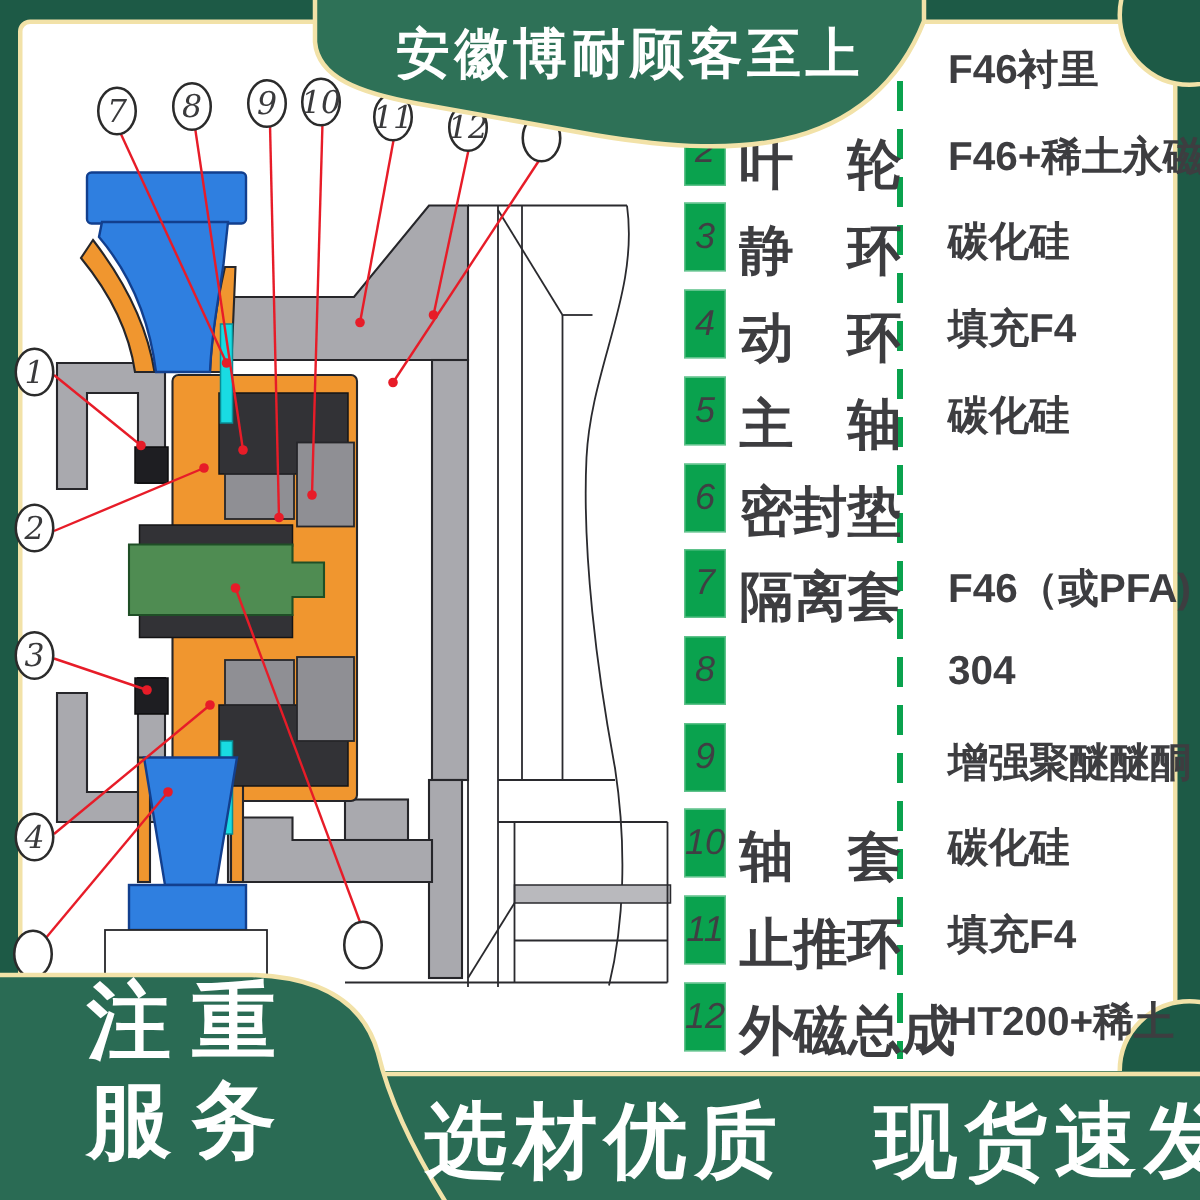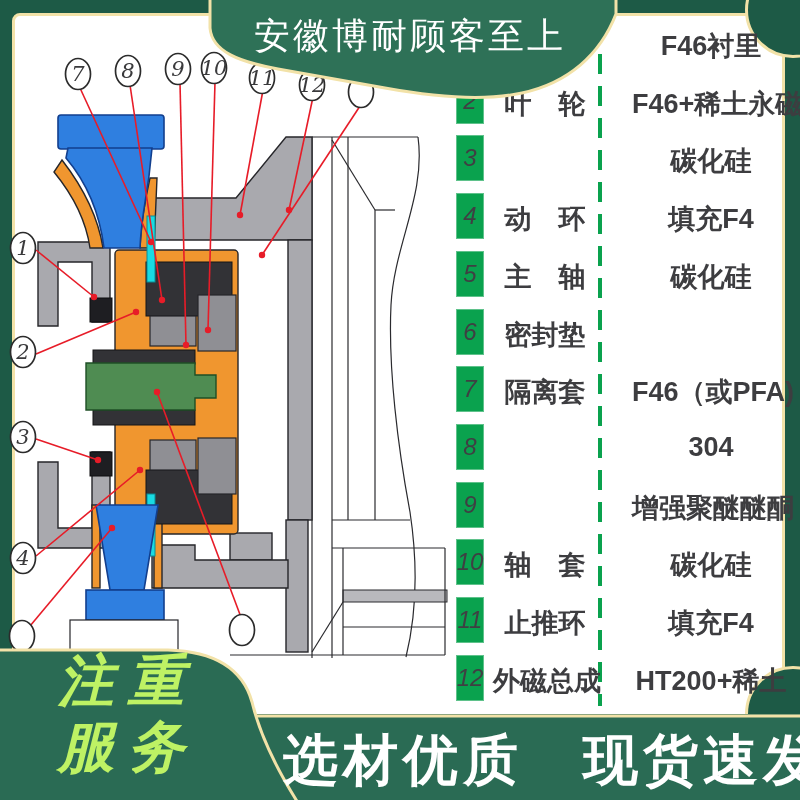--- a/index.html
+++ b/index.html
@@ -10,37 +10,37 @@
     background:#fff;border:3px solid var(--cream,#f2e2a8);border-radius:8px;box-sizing:border-box;}
   
   .notch{position:absolute;width:96px;height:96px;border-radius:50%;
     background:var(--frame,#1d5a46);border:3px solid var(--cream,#f2e2a8);box-sizing:border-box;z-index:6;}
   #notch-tr{left:745px;top:-38px;}
   #notch-br{left:745px;top:666px;}
   
   #diagram{position:absolute;left:0;top:0;width:800px;height:800px;z-index:15;}
   
   #banner-svg{position:absolute;left:200px;top:0;width:430px;height:120px;z-index:30;}
-  #banner-text{position:absolute;left:215px;top:12px;width:390px;z-index:31;
-    text-align:center;color:#fff;font-size:36px;font-weight:400;letter-spacing:3px;white-space:nowrap;}
+  #banner-text{position:absolute;left:225px;top:12px;width:390px;z-index:31;
+    text-align:center;color:#fff;font-size:36px;font-weight:700;letter-spacing:3px;white-space:nowrap;}
   
   #bottom-svg{position:absolute;left:0;top:0;width:800px;height:800px;z-index:25;}
-  #slogan-left{position:absolute;left:58px;top:648px;z-index:26;color:#bef264;
-    font-size:56px;font-weight:600;letter-spacing:14px;line-height:66px;white-space:nowrap;font-style:italic;}
+  #slogan-left{position:absolute;left:58px;top:648px;z-index:26;color:#ffffff;
+    font-size:56px;font-weight:600;letter-spacing:14px;line-height:66px;white-space:nowrap;}
   #slogan-bottom{position:absolute;left:283px;top:724px;z-index:26;color:#fff;
     font-size:55px;font-weight:600;letter-spacing:5px;white-space:nowrap;}
   
-  #parts-table{position:absolute;left:455px;top:20px;width:335px;height:690px;z-index:10;text-align:center;}
+  #parts-table{position:absolute;left:455px;top:20px;width:335px;height:690px;z-index:10;}
   #col-sep{position:absolute;left:143px;top:2px;width:4px;height:684px;
     background:repeating-linear-gradient(180deg,var(--tgreen,#0aa24e) 0 20px,transparent 20px 32px);}
   .prow{position:absolute;left:0;width:335px;height:46px;}
   .pbadge{position:absolute;left:1px;top:0;width:28px;height:46px;background:var(--tgreen,#0aa24e);
     color:#3f3f43;font-size:24px;font-style:italic;display:flex;align-items:center;justify-content:center;
     box-shadow:inset 0 0 0 1px rgba(255,255,255,.35);}
-  .pname{position:absolute;left:38px;top:8px;width:104px;font-size:27px;font-weight:600;
+  .pname{position:absolute;left:38px;top:8px;width:104px;font-size:36px;font-weight:600;
     color:var(--tdark,#3d3d40);white-space:nowrap;}
   .pmat{position:absolute;left:177px;top:8px;width:158px;font-size:27px;font-weight:600;
     color:var(--tdark,#3d3d40);white-space:nowrap;}
   
   .c-gray{fill:#a9a9ae;stroke:#26262a;stroke-width:1.4;}
   .c-gray2{fill:#8f8f94;stroke:#26262a;stroke-width:1.2;}
   .c-orange{fill:var(--orange,#f0962f);stroke:#26262a;stroke-width:1.4;}
   .c-dark{fill:var(--magnet,#323236);stroke:#141416;stroke-width:1;}
   .c-black{fill:#1e1e22;stroke:#0c0c0e;stroke-width:1;}
   .c-green{fill:var(--shaft,#4f8c52);stroke:#1f4f26;stroke-width:1.4;}
@@ -204,20 +204,21 @@
         <span class="pname"></span>
         <span class="pmat">F46衬里</span>
       </div>
       <div class="prow" style="top: 57.7px;">
         <span class="pbadge">2</span>
         <span class="pname">叶　轮</span>
         <span class="pmat">F46+稀土永磁</span>
       </div>
       <div class="prow" style="top: 115.4px;">
         <span class="pbadge">3</span>
+        <span class="pname">静　环</span>
         <span class="pmat">碳化硅</span>
       </div>
       <div class="prow" style="top: 173.1px;">
         <span class="pbadge">4</span>
         <span class="pname">动　环</span>
         <span class="pmat">填充F4</span>
       </div>
       <div class="prow" style="top: 230.8px;">
         <span class="pbadge">5</span>
         <span class="pname">主　轴</span>

